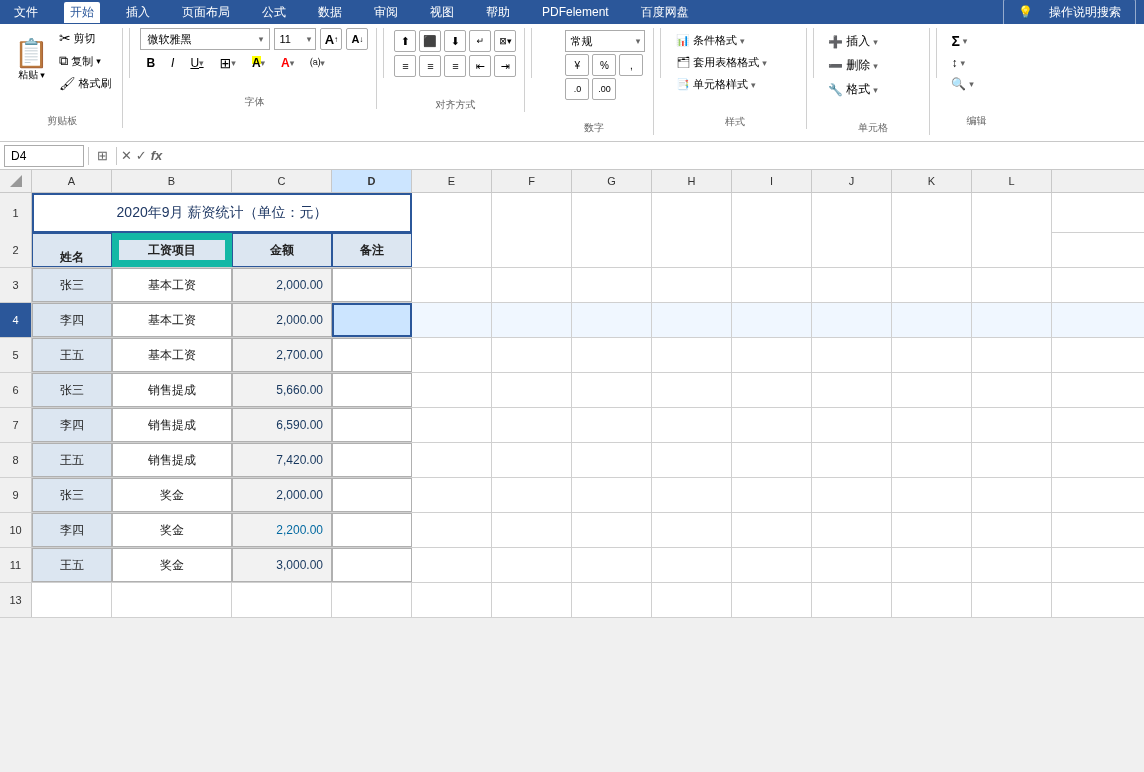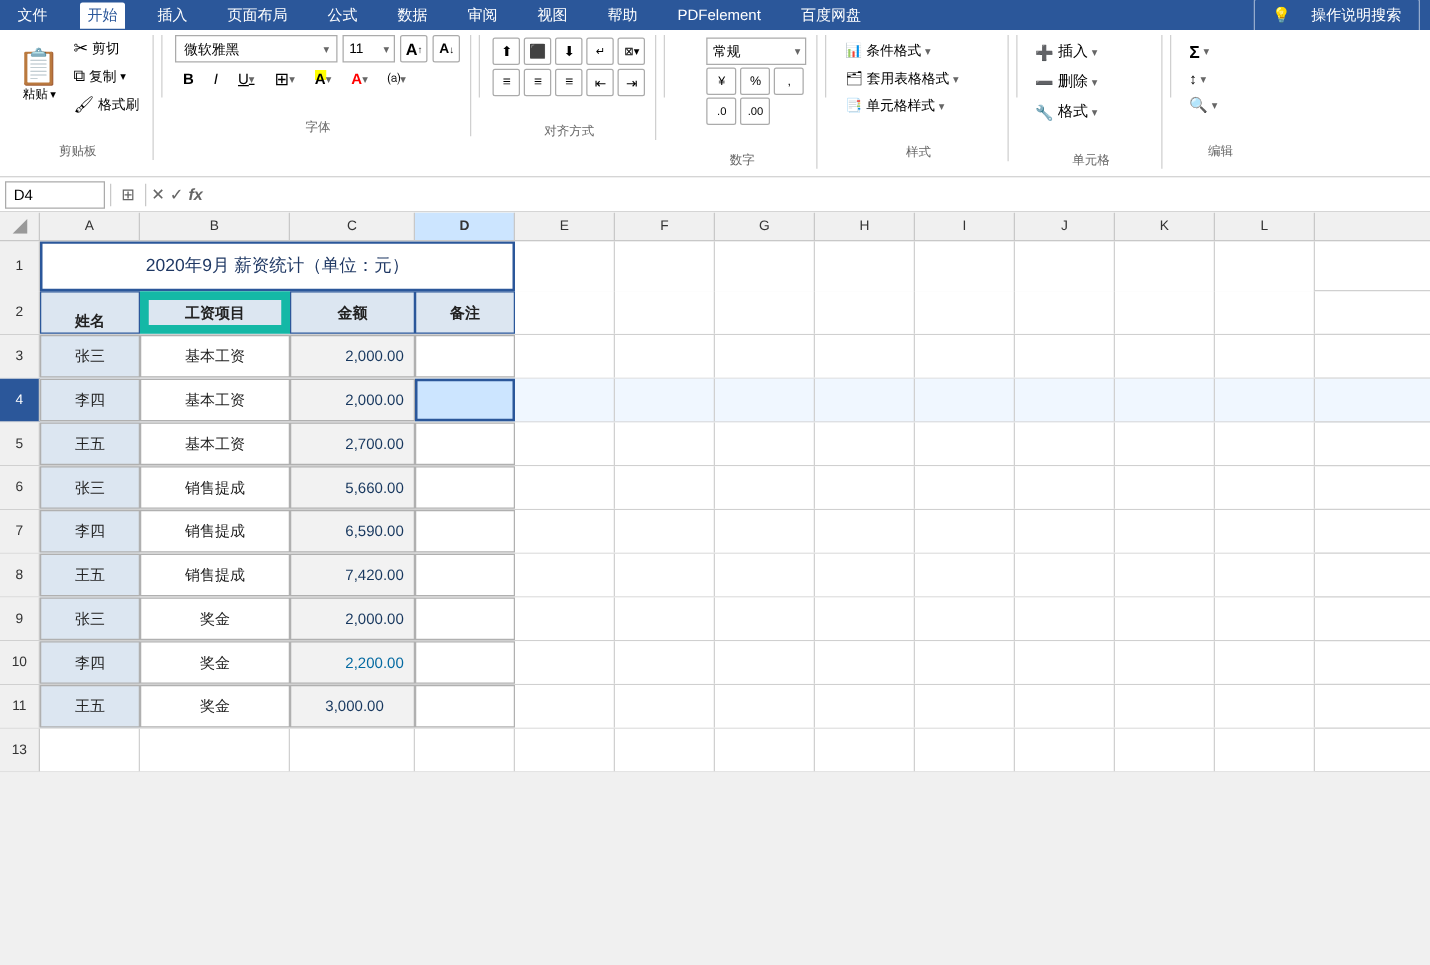--- a/index.html
+++ b/index.html
@@ -724,21 +724,21 @@
       <div class="cell col-i empty"></div>
       <div class="cell col-j empty"></div>
       <div class="cell col-k empty"></div>
       <div class="cell col-l empty"></div>
     </div>
 
     <div class="sheet-row">
       <div class="row-header">11</div>
       <div class="cell col-a data-cell-name" style="border:1px solid #b0b0b0; justify-content:center;">王五</div>
       <div class="cell col-b data-cell-item" style="border:1px solid #b0b0b0; justify-content:center;">奖金</div>
-      <div class="cell col-c data-cell-amount" style="border:1px solid #b0b0b0; justify-content:flex-end; padding-right:24px; color:#17375e;">3,000.00</div>
+      <div class="cell col-c data-cell-amount" style="border:1px solid #b0b0b0; justify-content:flex-end; padding-right:8px; color:#17375e;">3,000.00</div>
       <div class="cell col-d empty" style="border:1px solid #b0b0b0;"></div>
       <div class="cell col-e empty"></div>
       <div class="cell col-f empty"></div>
       <div class="cell col-g empty"></div>
       <div class="cell col-h empty"></div>
       <div class="cell col-i empty"></div>
       <div class="cell col-j empty"></div>
       <div class="cell col-k empty"></div>
       <div class="cell col-l empty"></div>
     </div>

